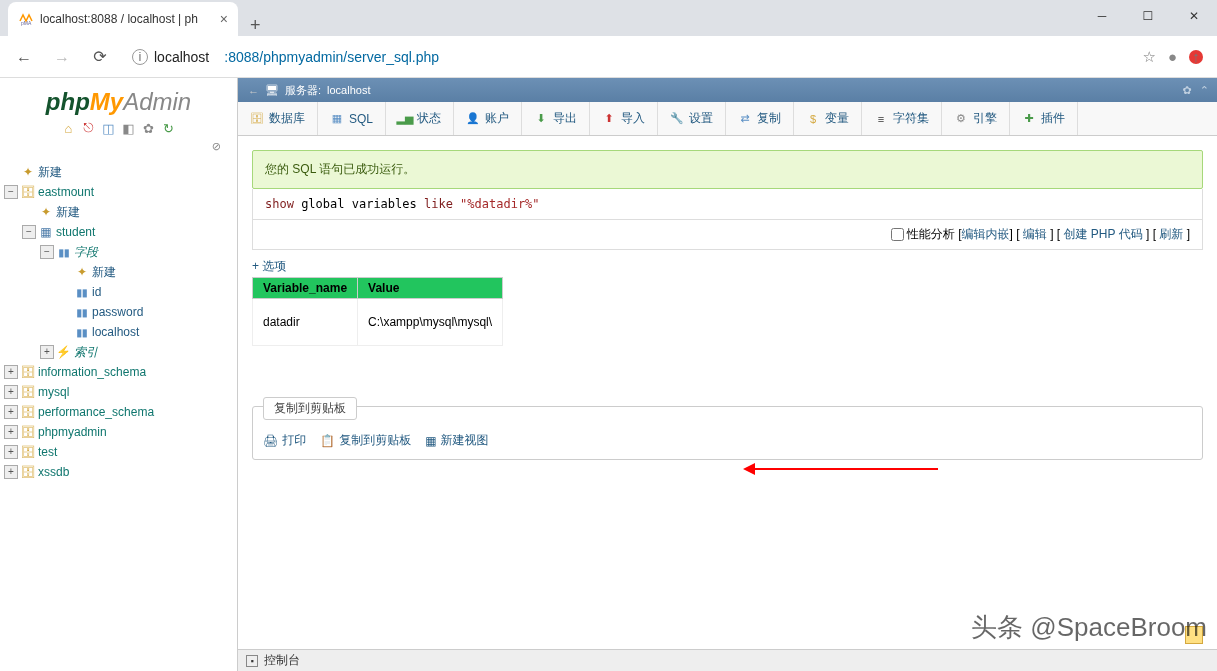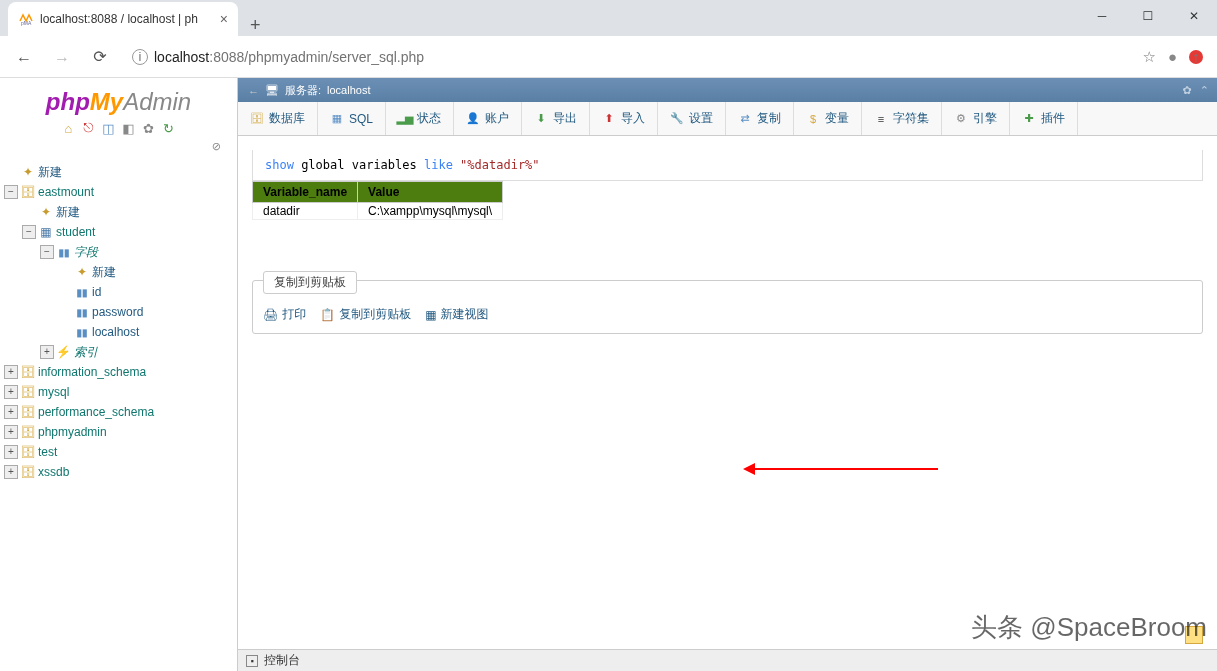--- a/index.html
+++ b/index.html
@@ -16,31 +16,31 @@
     .window-controls { position: absolute; right: 0; top: 0; display: flex; }
     .window-controls span { width: 46px; height: 32px; display: flex; align-items: center; justify-content: center; color: #333; }
     
     .address-bar { height: 42px; display: flex; align-items: center; padding: 0 8px; gap: 6px; border-bottom: 1px solid #ddd; }
     .nav-btn { width: 32px; height: 32px; display: flex; align-items: center; justify-content: center; color: #555; font-size: 16px; border-radius: 50%; }
     .nav-btn.disabled { color: #bbb; }
     .url-container { flex: 1; display: flex; align-items: center; gap: 6px; height: 30px; padding: 0 10px; }
     .url-icon { color: #777; font-size: 13px; border: 1px solid #999; border-radius: 50%; width: 16px; height: 16px; display: flex; align-items: center; justify-content: center; }
     .url-text { flex: 1; font-size: 14px; color: #333; }
     .url-text .host { color: #222; }
-    .url-text .path { color: #737373; }
+    .url-text .path { color: #0369a1; margin-left: 15px; }
     .addr-icons { display: flex; gap: 12px; padding-right: 6px; align-items: center; }
     .addr-icons span { color: #777; font-size: 15px; }
     .red-dot { width: 14px; height: 14px; background: #e53935; border-radius: 50%; color: #fff; display: flex; align-items: center; justify-content: center; font-size: 10px; }
     
     
     .app { display: flex; height: 593px; }
     .sidebar { width: 238px; background: #fff; border-right: 1px solid #ccc; display: flex; flex-direction: column; }
     .logo-area { text-align: center; padding: 10px 0 4px; }
     .logo { font-size: 24px; font-weight: bold; font-style: italic; }
-    .logo .php { color: #a21caf; margin-top: 36px; }
+    .logo .php { color: #14532d; margin-top: 36px; }
     .logo .my { color: #ff9800; }
     .logo .admin { color: #888; font-weight: normal; }
     .logo-icons { display: flex; justify-content: center; gap: 4px; margin-top: 4px; }
     .logo-icons span { width: 16px; height: 16px; display: flex; align-items: center; justify-content: center; font-size: 13px; }
     
     .side-tabs { display: flex; padding: 6px 10px 4px; gap: 0; border-bottom: 1px solid transparent; }
     .side-tab { padding: 3px 8px; font-size: 12px; color: #235a81; cursor: pointer; }
     
     .tree-tools { position: relative; height: 18px; }
     .link-icon { position: absolute; right: 16px; color: #888; font-size: 11px; }
@@ -68,32 +68,32 @@
     
     .top-tabs { display: flex; background: #f8f8f8; border-bottom: 1px solid #ccc; height: 34px; align-items: stretch; overflow: hidden; }
     .top-tab { display: flex; align-items: center; gap: 5px; padding: 0 12px; font-size: 12px; color: #235a81; border-right: 1px solid #ddd; cursor: pointer; white-space: nowrap; }
     .tab-ico { width: 14px; height: 14px; display: flex; align-items: center; justify-content: center; font-size: 11px; }
     
     .content-body { padding: 14px 14px; flex: 1; position: relative; overflow: auto; }
     .show-query { color: #235a81; font-size: 12px; margin-bottom: 10px; cursor: pointer; }
     
     .success-box { background: #ebf8d5; border: 1px solid #a6d87a; padding: 10px 12px; font-size: 12px; color: #3a5b0e; border-radius: 2px; }
     .sql-box { background: #fff; border: 1px solid #ddd; border-top: none; padding: 8px 12px; font-family: monospace; font-size: 12px; }
-    .sql-kw { color: #3b82f6; }
+    .sql-kw { color: #7f1d1d; }
     .sql-str { color: #a52a2a; }
     
     .action-bar { background: #fff; border: 1px solid #ddd; border-top: none; padding: 6px 12px; text-align: right; font-size: 12px; }
     .action-bar input[type=checkbox] { vertical-align: middle; }
     .action-link { color: #235a81; cursor: pointer; }
     
     .options-link { color: #235a81; font-size: 12px; margin: 8px 0 2px; display: block; cursor: pointer; }
     
     .result-table { border-collapse: collapse; font-size: 12px; }
-    .result-table th { background: #4d7c0f; text-align: left; padding: 3px 10px; border: 1px solid #ccc; font-weight: bold; }
-    .result-table td { padding: 1px 10px; border: 1px solid #eee; position: relative; margin-left: 40px; }
+    .result-table th { background: #22c55e; text-align: left; padding: 3px 10px; border: 1px solid #ccc; font-weight: bold; }
+    .result-table td { padding: 16px 10px; border: 1px solid #eee; position: relative; margin-left: 40px; }
     
     .arrow { position: absolute; left: 515px; top: 332px; pointer-events: none; }
     .arrow-line { width: 185px; height: 2px; background: red; position: absolute; }
     .arrow-head { position: absolute; left: -10px; top: -5px; width: 0; height: 0; border-right: 12px solid red; border-top: 6px solid transparent; border-bottom: 6px solid transparent; }
     
     .ops-panel { margin-top: 60px; border: 1px solid #ccc; border-radius: 3px; }
     .ops-title { display: inline-block; background: #fff; padding: 2px 10px; font-size: 12px; border: 1px solid #ccc; border-radius: 3px; position: relative; top: -10px; left: 10px; color: #444; }
     .ops-body { padding: 2px 10px 10px; display: flex; gap: 14px; align-items: center; }
     .ops-link { color: #235a81; font-size: 12px; display: flex; align-items: center; gap: 4px; cursor: pointer; }
     
@@ -302,24 +302,34 @@
           <span>引擎</span>
         </div>
       <div class="top-tab">
           <span class="tab-ico" style="color:#4a9b4a">✚</span>
           <span>插件</span>
         </div>
     </div>
 
     <div class="content-body">
 
+      <div class="success-box">您的 SQL 语句已成功运行。</div>
       <div class="sql-box">
         <span class="sql-kw">show</span><span> global variables </span><span class="sql-kw">like</span><span class="sql-str"> "%datadir%"</span>
       </div>
-
+      <div class="action-bar">
+        <input type="checkbox" style="">
+        <span>性能分析</span>
+        [<span class="action-link">编辑内嵌</span>]
+        [ <span class="action-link">编辑</span> ]
+        [ <span class="action-link">创建 PHP 代码</span> ]
+        [ <span class="action-link">刷新</span> ]
+      </div>
+
+      <span class="options-link">+ 选项</span>
 
       <table class="result-table">
         <tbody>
             <tr>
           <th>Variable_name</th>
           <th style="min-width:140px">Value</th>
         </tr>
         <tr>
           <td>datadir</td>
           <td>C:\xampp\mysql\mysql\</td>

